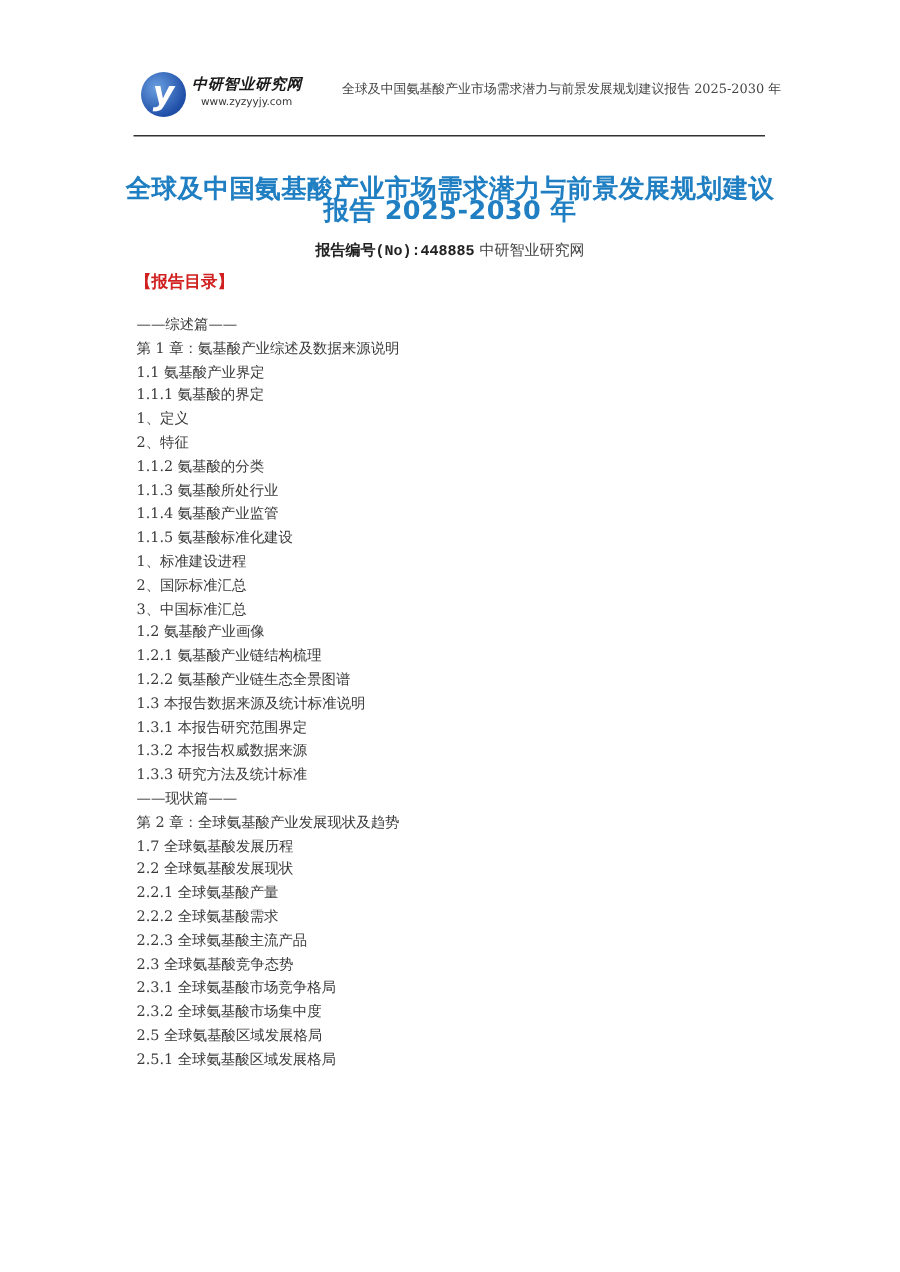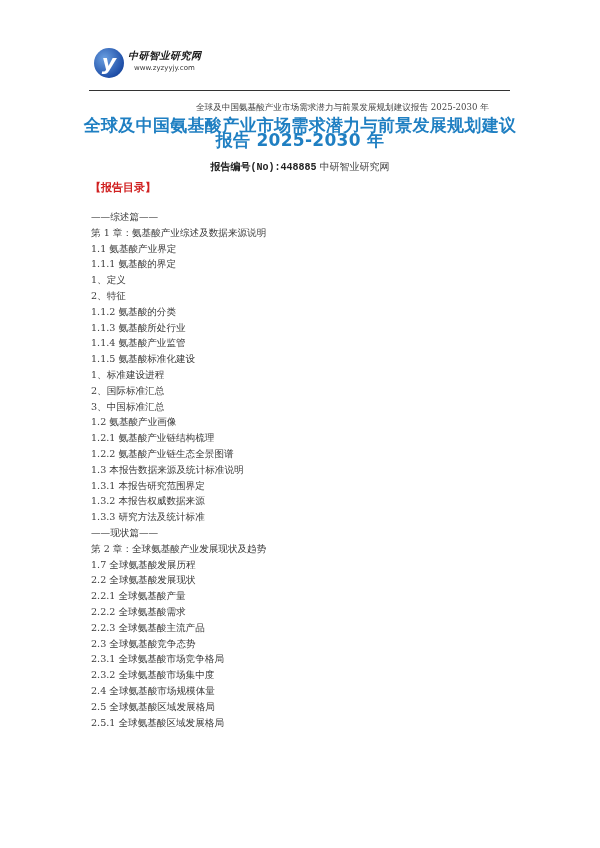--- a/index.html
+++ b/index.html
@@ -68,26 +68,25 @@
       position: absolute;
       left: 44px;
       top: 20px;
       font-family: "DejaVu Sans", sans-serif;
       font-size: 7px;
       color: #333333;
       white-space: nowrap;
     }
     .header-title {
       position: absolute;
-      left: 106px;
+      left: 138px;
       top: 10px;
       font-size: 8.6px;
       color: #444444;
       white-space: nowrap;
-      margin-top: 48px;
     }
     .rule {
       position: absolute;
       left: 89px;
       top: 90px;
       width: 421px;
       height: 1px;
       background: #333333;
     }
     .doc-title {
@@ -194,16 +193,15 @@
   <li>——现状篇——</li>
   <li>第 2 章：全球氨基酸产业发展现状及趋势</li>
   <li>1.7 全球氨基酸发展历程</li>
   <li>2.2 全球氨基酸发展现状</li>
   <li>2.2.1 全球氨基酸产量</li>
   <li>2.2.2 全球氨基酸需求</li>
   <li>2.2.3 全球氨基酸主流产品</li>
   <li>2.3 全球氨基酸竞争态势</li>
   <li>2.3.1 全球氨基酸市场竞争格局</li>
   <li>2.3.2 全球氨基酸市场集中度</li>
-  <li>2.4 全球氨基酸市场规模体量</li>
   <li>2.5 全球氨基酸区域发展格局</li>
   <li>2.5.1 全球氨基酸区域发展格局</li>
 </ul>
 
 </body></html>

